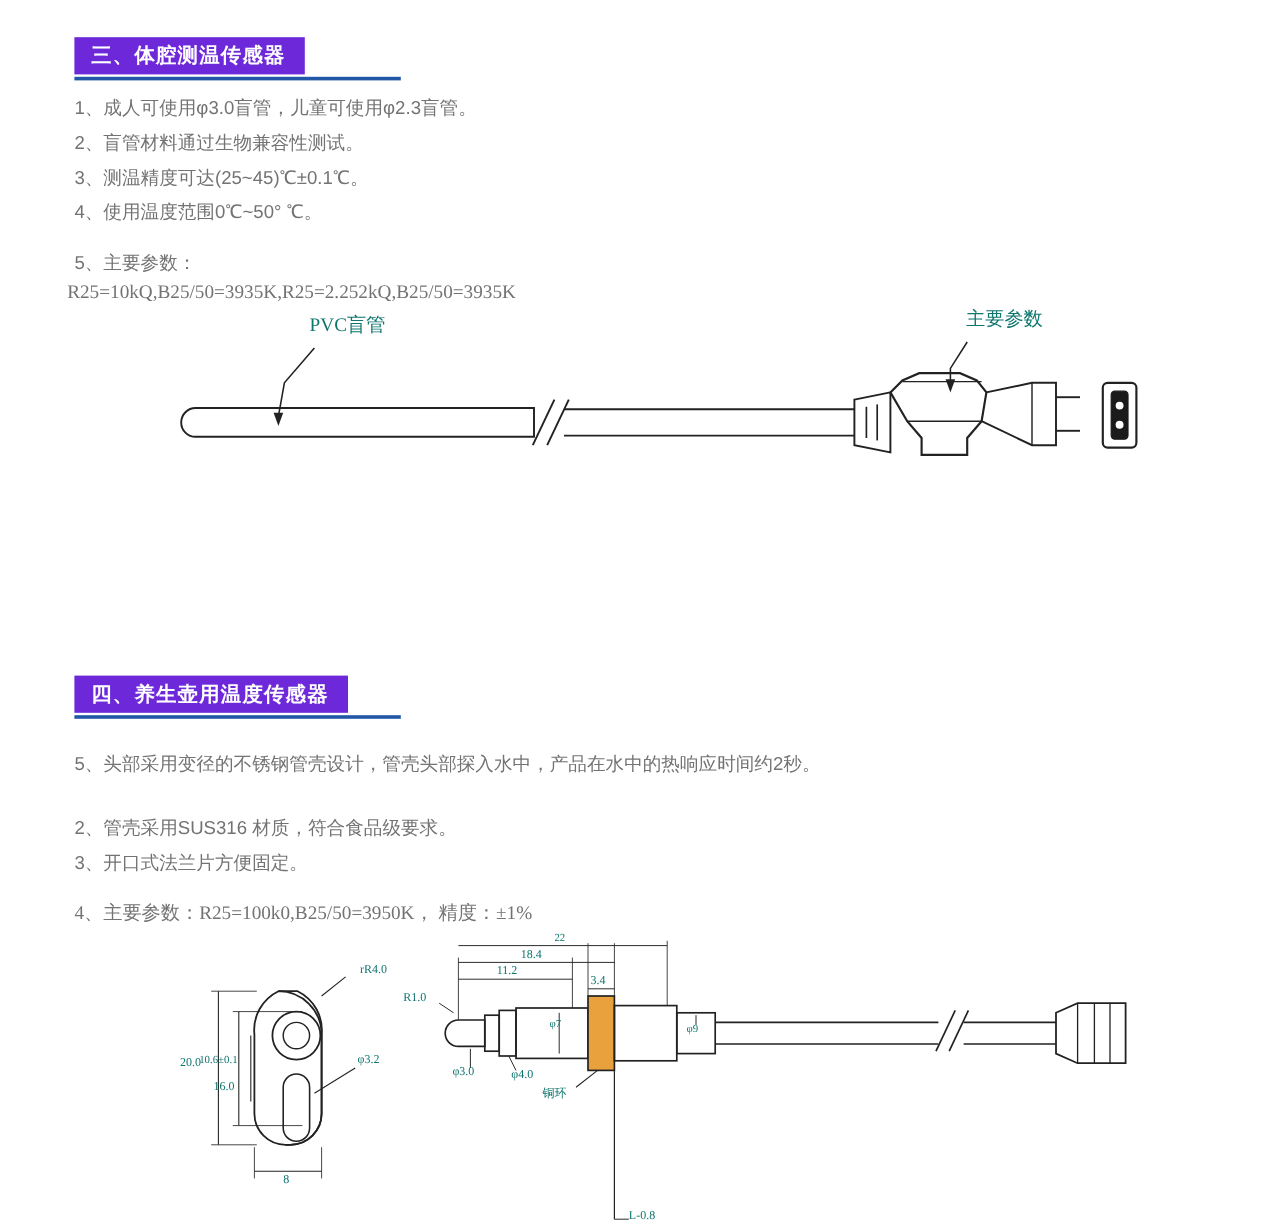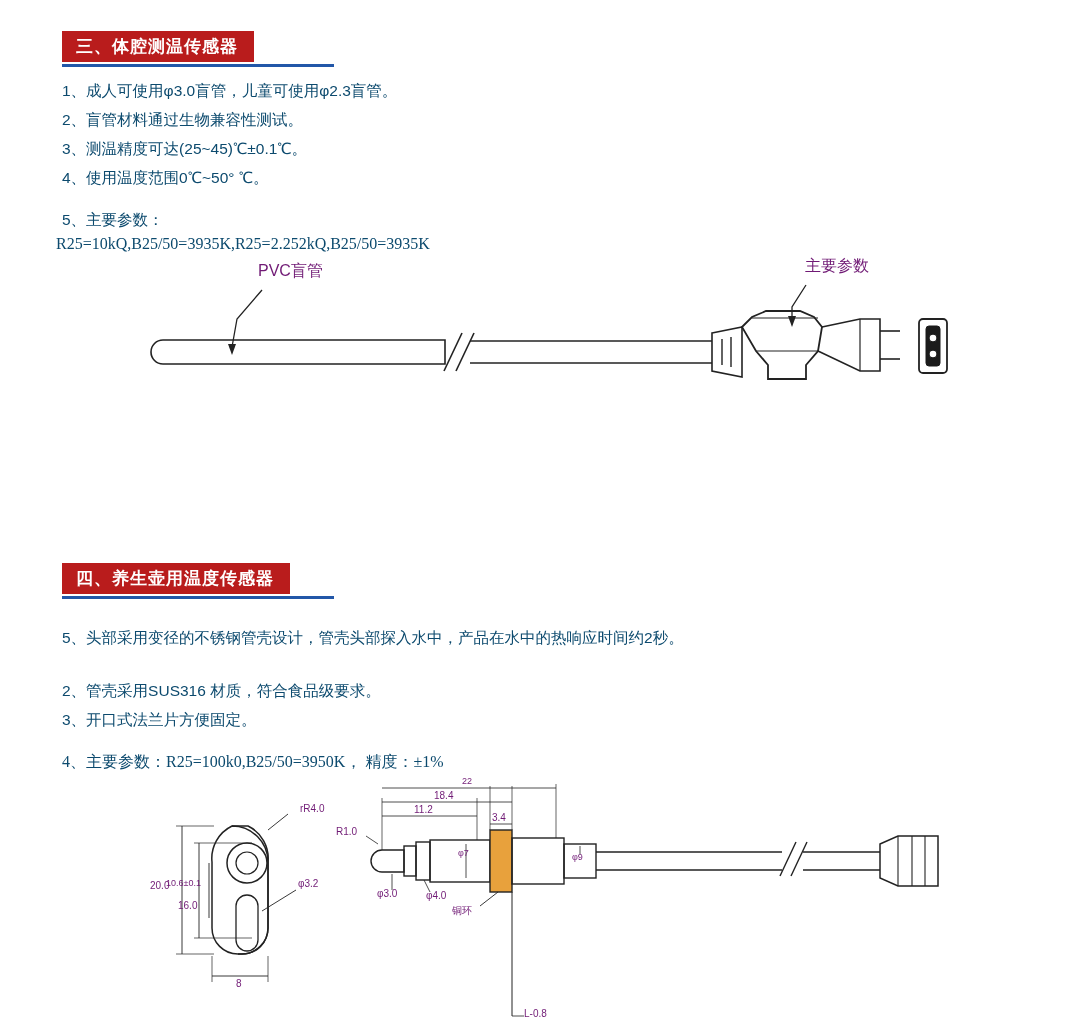--- a/index.html
+++ b/index.html
@@ -12,62 +12,62 @@
     height: 1026px;
     position: relative;
     font-family: "Liberation Sans", sans-serif;
     color: #000;
     overflow: hidden;
   }
 
   
   .section-header {
     position: absolute;
-    background: #b91c1c;
+    background: #6d28d9;
     color: #ffffff;
     font-weight: bold;
     font-size: 17px;
     letter-spacing: 1px;
     padding: 7px 16px 7px 14px;
     white-space: nowrap;
     line-height: 1;
   }
   .header-rule {
     position: absolute;
     height: 3px;
     background: #2257a8;
   }
 
   
   .body-line {
     position: absolute;
     font-size: 15.5px;
     line-height: 1.45;
     white-space: nowrap;
-    color: #0c4a6e;
+    color: #737373;
   }
   .body-line.serif {
     font-family: "Liberation Serif", serif;
     font-size: 16px;
   }
   .body-line.wrap {
     white-space: normal;
     width: 700px;
   }
 
   
   .figure {
     position: absolute;
   }
   .fig-label {
     position: absolute;
     font-size: 16px;
     white-space: nowrap;
-    color: #701a75;
-    font-family: Liberation Sans, sans-serif;
+    color: #0f766e;
+    font-family: Liberation Serif, serif;
   }
   .fig-label.small {
     font-size: 10px;
   }
   .fig-label.tiny {
     font-size: 9px;
   }
   svg { display: block; overflow: visible; }
 </style>
 </head>

